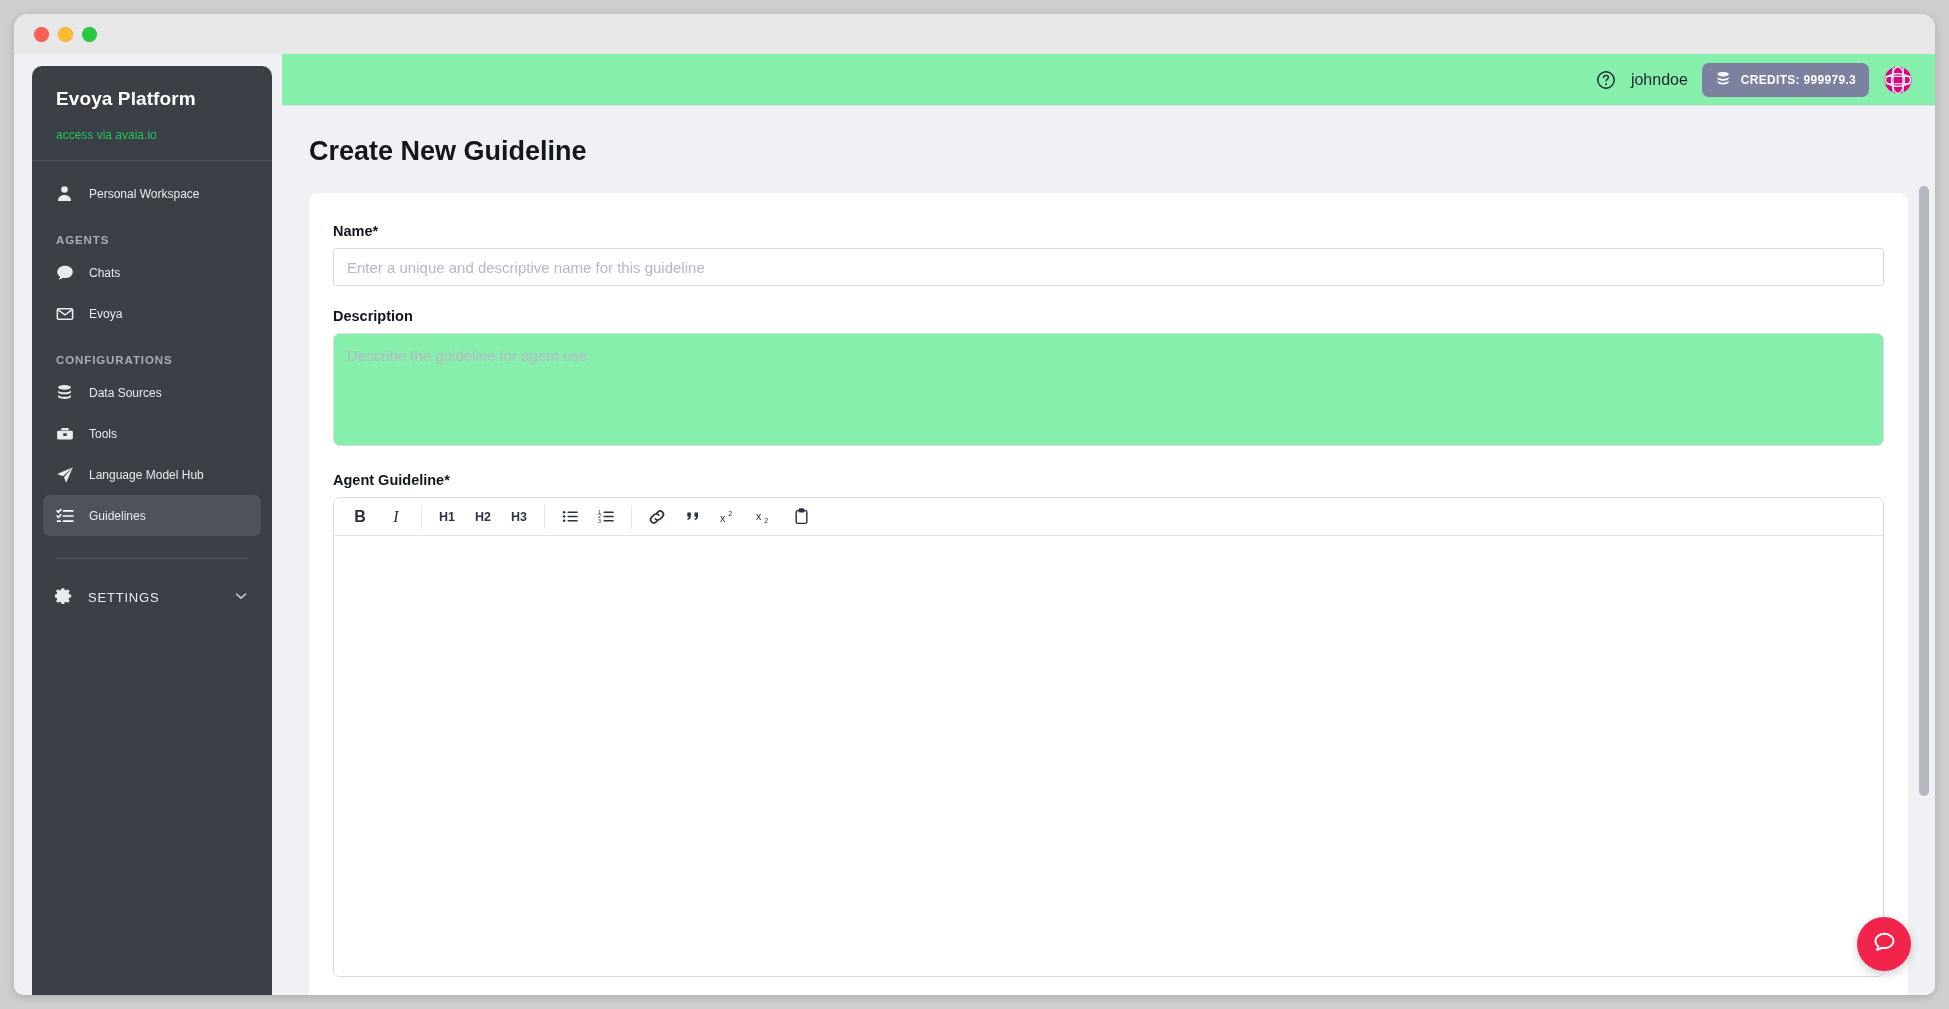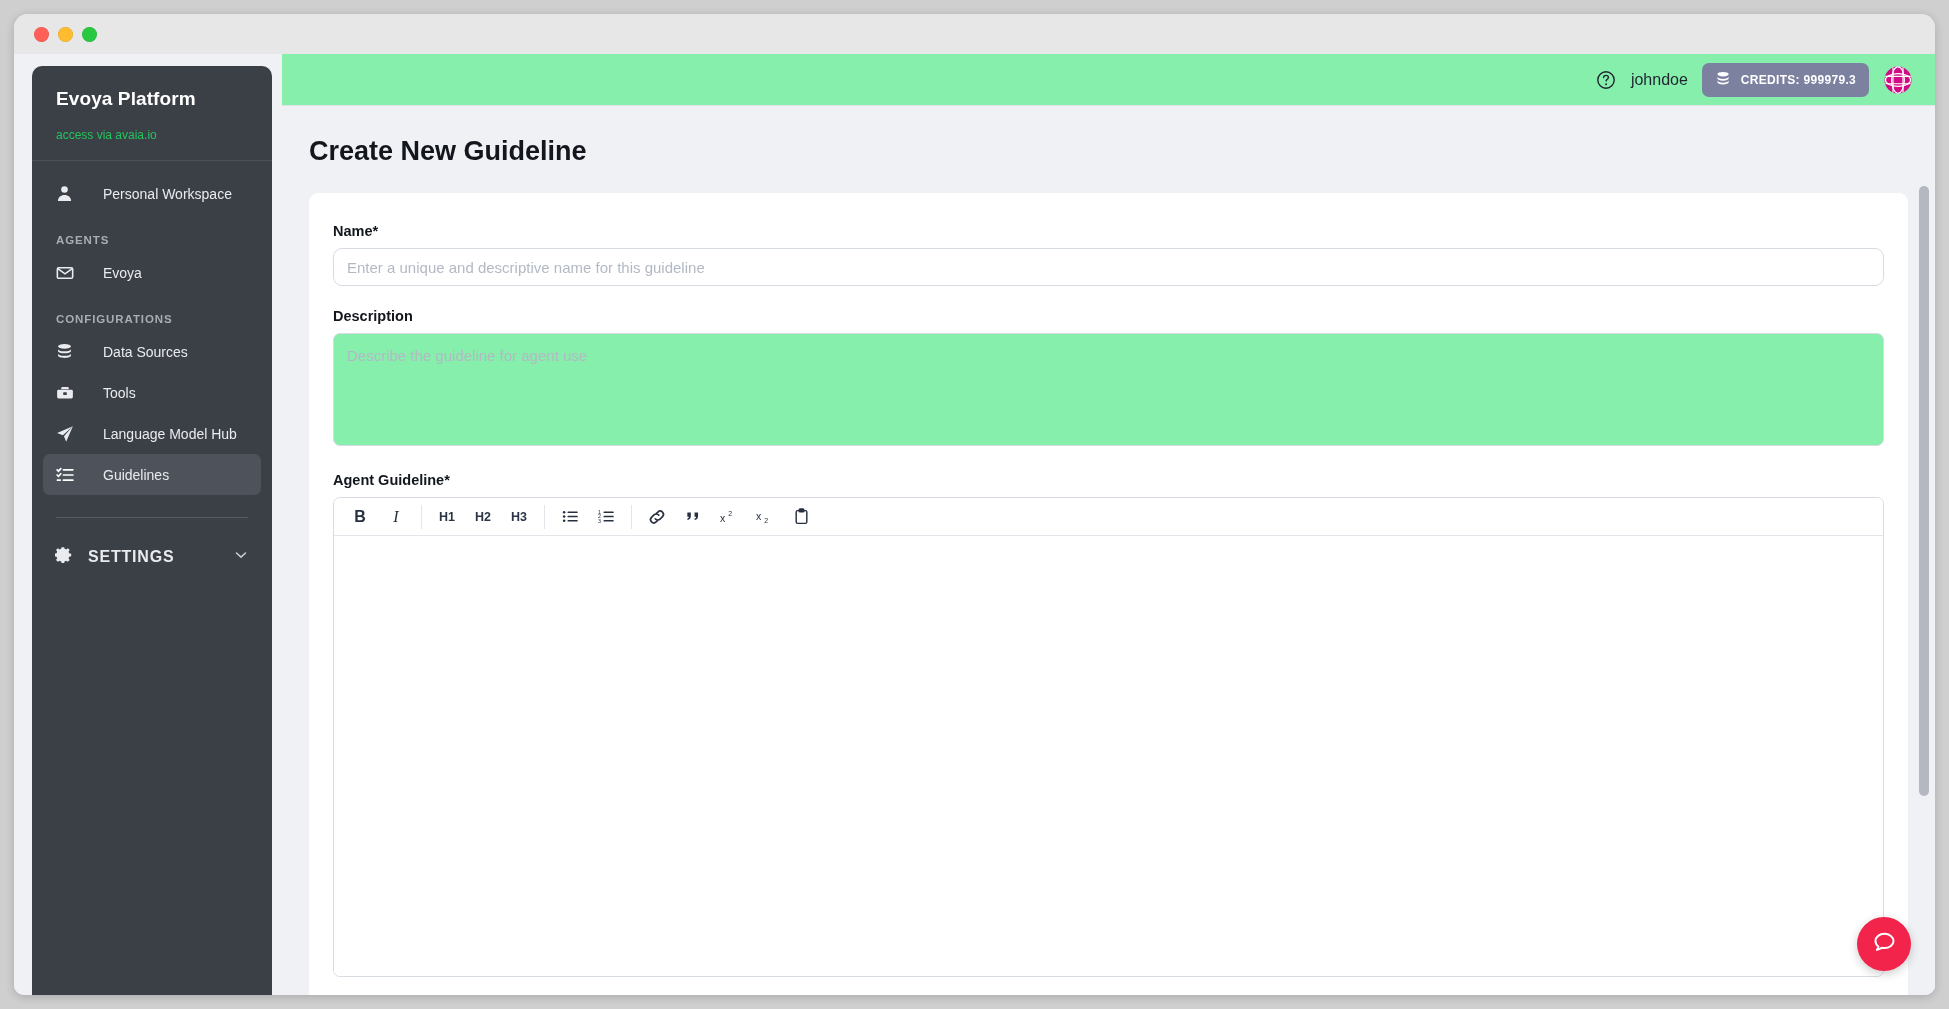--- a/index.html
+++ b/index.html
@@ -51,36 +51,36 @@
   }
   #brand { padding: 22px 24px 18px 24px; border-bottom: 1px solid #4c5057; }
   #brand-title { font-size: 19px; font-weight: bold; letter-spacing: .1px; color: #ffffff; }
   #brand-sub { font-size: 12px; color: #22c55e; margin-top: 18px; }
 
   .nav-section-label {
     font-size: 11.5px; font-weight: bold; letter-spacing: .9px;
     color: #a8acb4; padding: 0 24px; margin: 20px 0 6px 0;
   }
   .nav-item {
-    display: flex; align-items: center; gap: 29px;
+    display: flex; align-items: center; gap: 15px;
     height: 41px; margin: 0 11px; padding: 0 12px;
-    border-radius: 7px; font-size: 14px; color: #e9ebee;
+    border-radius: 7px; font-size: 12px; color: #e9ebee;
     cursor: pointer;
   }
   .nav-item.active { background: #4e535b; }
   .nav-item .ico { width: 19px; height: 19px; display: flex; align-items: center; justify-content: center; flex: 0 0 19px; }
   .nav-item .ico svg { display: block; }
   #workspace-item { margin-top: 12px; }
   #nav-divider { height: 1px; background: #565b63; margin: 22px 24px 0 24px; }
   #settings-row {
     display: flex; align-items: center; gap: 15px;
     height: 41px; margin: 18px 11px 0 11px; padding: 0 12px;
     border-radius: 7px; cursor: pointer;
   }
-  #settings-label { font-size: 16px; font-weight: bold; letter-spacing: .8px; color: #e9ebee; flex: 1; }
+  #settings-label { font-size: 13px; font-weight: normal; letter-spacing: .8px; color: #e9ebee; flex: 1; }
 
   
   #header {
     position: absolute; left: 268px; top: 0;
     width: 1653px; height: 52px;
     background: #86efac;
     display: flex; align-items: center; justify-content: flex-end;
     gap: 14px; padding-right: 22px;
     border-bottom: 1px solid #dfe2e8;
   }
@@ -112,21 +112,21 @@
     border-radius: 9px;
     padding: 30px 24px 0 24px;
     min-height: 820px;
   }
   .field-label {
     font-size: 14.5px; font-weight: bold; color: #12161d;
     margin-bottom: 9px;
   }
   .text-input {
     width: 100%; height: 38px;
-    border: 1px solid #d7dbe2; border-radius: 9px;
+    border: 1px solid #d7dbe2; border-radius: 3px;
     padding: 0 13px; font-size: 15px; color: #1e2430;
     font-family: "Liberation Sans", sans-serif;
     outline: none; background: #fff;
   }
   .text-input::placeholder { color: #b3b9c4; }
   .field-block { margin-bottom: 22px; }
   .text-area {
     width: 100%; height: 113px;
     border: 1px solid #d7dbe2; border-radius: 7px;
     padding: 11px 13px; font-size: 15px; color: #1e2430;
@@ -204,20 +204,28 @@
           <svg width="17" height="17" viewBox="0 0 16 16" fill="#e9ebee">
               <circle cx="8" cy="4.3" r="3.1"></circle>
               <path d="M1.8 15c0-3.4 2.8-5.6 6.2-5.6S14.2 11.6 14.2 15z"></path>
             </svg>
         </span>
         <span>Personal Workspace</span>
       </div>
 
       <div class="nav-section-label">AGENTS</div>
 
+      <div class="nav-item">
+        <span class="ico">
+          <svg width="18" height="18" viewBox="0 0 16 16" fill="#e9ebee">
+              <path d="M8 1.6C4.2 1.6 1.1 4 1.1 7c0 1.7 1 3.2 2.5 4.2-.1.9-.6 2-1.3 2.8 1.5-.3 2.9-1 3.8-1.7.6.1 1.2.2 1.9.2 3.8 0 6.9-2.4 6.9-5.5S11.8 1.6 8 1.6z"></path>
+            </svg>
+        </span>
+        <span>Chats</span>
+      </div>
 
       <div class="nav-item">
         <span class="ico">
           <svg width="18" height="18" viewBox="0 0 16 16" fill="none" stroke="#e9ebee" stroke-width="1.4">
               <rect x="1.2" y="3.3" width="13.6" height="9.4" rx="1.2"></rect>
               <path d="M1.6 4.1 8 8.7l6.4-4.6"></path>
             </svg>
         </span>
         <span>Evoya</span>
       </div>

